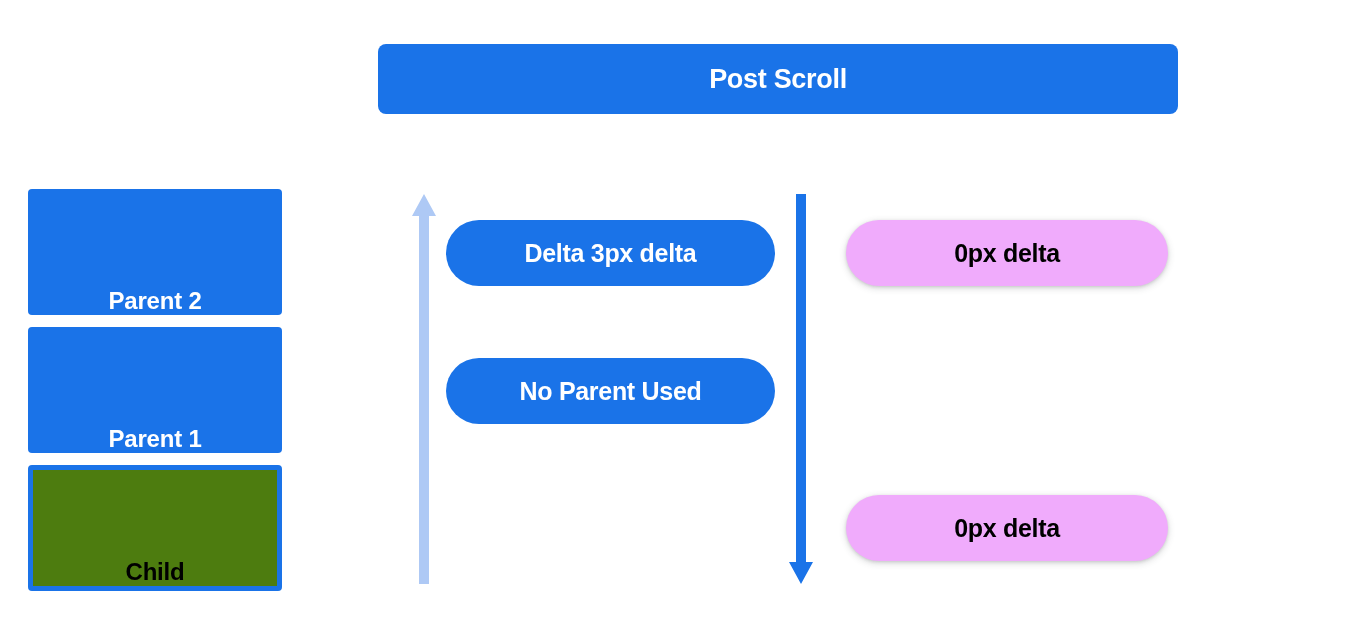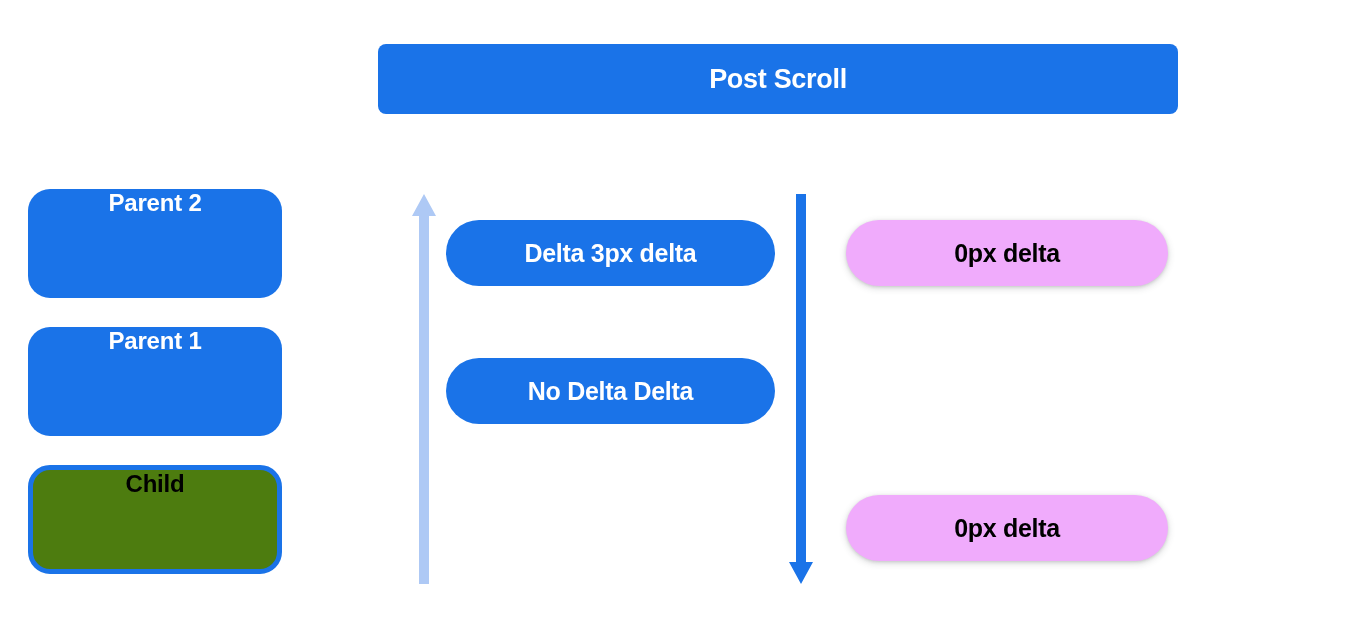--- a/index.html
+++ b/index.html
@@ -35,24 +35,24 @@
     font-size: 27px;
     font-weight: bold;
     letter-spacing: -0.3px;
   }
 
   
   .stack-box {
     position: absolute;
     left: 28px;
     width: 254px;
-    height: 109px;
-    border-radius: 22px;
+    height: 126px;
+    border-radius: 4px;
     display: flex;
-    align-items: flex-start;
+    align-items: flex-end;
     justify-content: center;
     font-size: 24px;
     font-weight: bold;
     letter-spacing: -0.2px;
     box-sizing: border-box;
   }
   .stack-box.filled {
     background: var(--brand, #1a73e8);
     color: #ffffff;
   }
@@ -141,21 +141,21 @@
 
   <svg class="arrow-svg arrow-down" viewBox="0 0 34 398" preserveAspectRatio="none">
     <polygon points="11,4 21,4 21,372 28,372 16,394 4,372 11,372" fill="#1a73e8"></polygon>
   </svg>
 
   <div class="mid-pill row-0">
     <span>Delta 3px delta</span>
   </div>
 
   <div class="mid-pill row-1">
-    <span>No Delta Delta</span>
+    <span>No Parent Used</span>
   </div>
 
   <div class="right-pill row-0">
     <span>0px delta</span>
   </div>
 
   <div class="right-pill row-1">
     <span>0px delta</span>
   </div>
 

